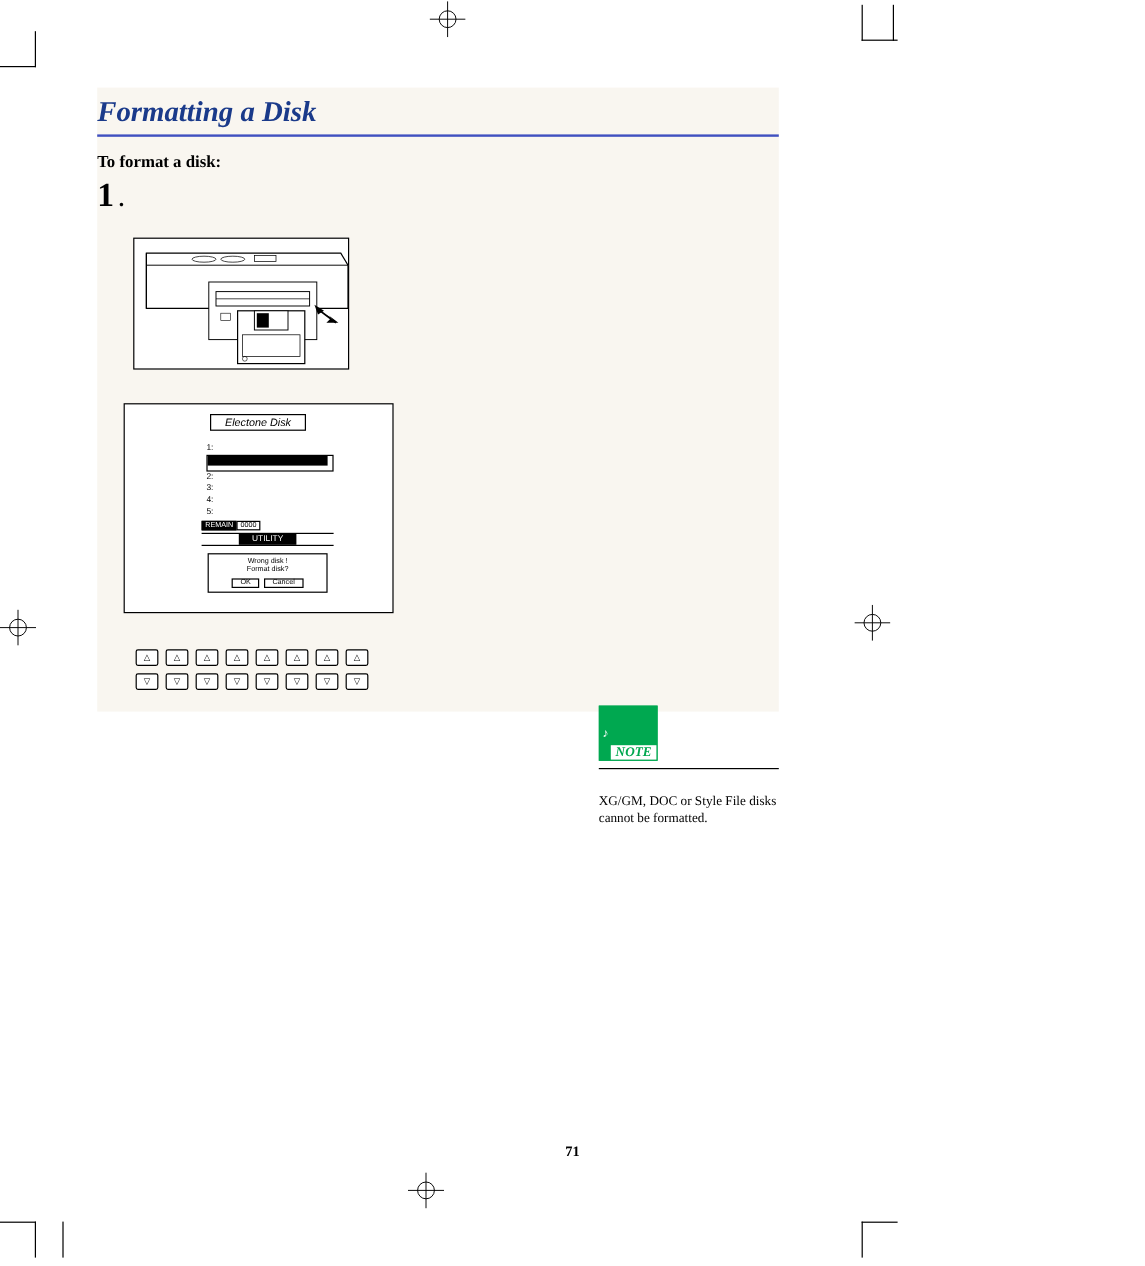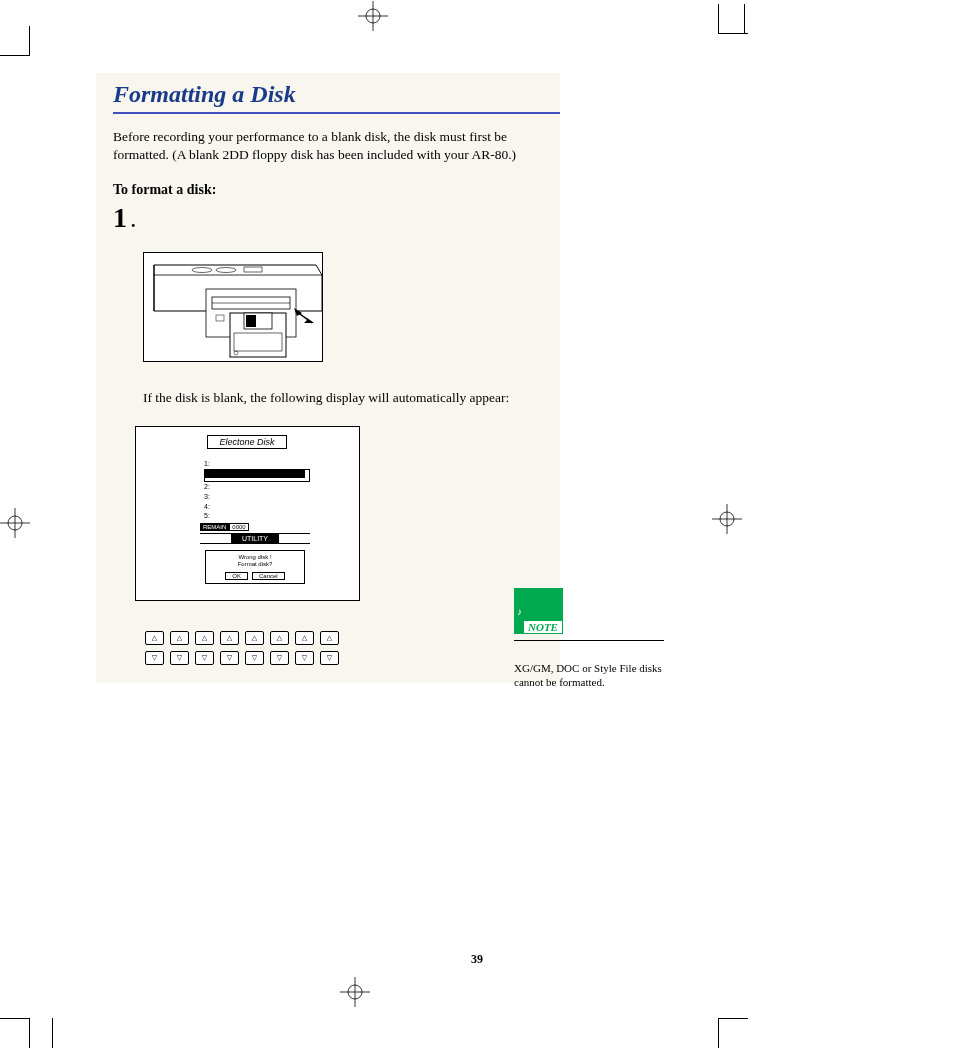--- a/index.html
+++ b/index.html
@@ -18,25 +18,25 @@
     .crop-mark .h { position: absolute; background: #000; height: 1px; width: 30px; }
     .crop-mark .v { position: absolute; background: #000; width: 1px; height: 30px; }
     .reg-mark {
       position: absolute;
       width: 30px;
       height: 30px;
     }
     .reg-mark svg { width: 100%; height: 100%; }
     .content-area {
       position: absolute;
-      left: 96px;
+      left: 81px;
       top: 73px;
-      width: 464px;
+      width: 568px;
       background: linear-gradient(to bottom, #f9f6f0 0%, #f9f6f0 660px, transparent 660px);
-      padding: 0 0 0 17px;
+      padding: 0 0 0 0;
     }
     .section-title {
       font-family: 'Bookman Old Style', Georgia, serif;
       font-style: italic;
       font-weight: bold;
       font-size: 24px;
       color: #1a3a8a;
       padding: 8px 0 4px 0;
       border-bottom: 2px solid #4050c0;
       margin-bottom: 14px;
@@ -299,21 +299,20 @@
 <div class="reg-mark" style="left:340px; top:977px;">
   <svg viewBox="0 0 30 30">
       <circle cx="15" cy="15" r="7" fill="none" stroke="#000" stroke-width="0.8"></circle>
       <line x1="0" y1="15" x2="30" y2="15" stroke="#000" stroke-width="0.8"></line>
       <line x1="15" y1="0" x2="15" y2="30" stroke="#000" stroke-width="0.8"></line>
     </svg>
 </div>
 
 <div class="content-area">
   <div class="section-title">Formatting a Disk</div>
-  <div class="intro-text">Before recording your performance to a blank disk, the disk must first be formatted.  (A blank 2DD floppy disk has been included with your AR-80.)</div>
   <div class="subhead">To format a disk:</div>
   <div class="step">
     <span class="step-num">1</span>
     <span class="step-dot">.</span>
   </div>
 
   <div class="illus-1">
     <svg viewBox="0 0 180 110" width="180" height="110">
 
       <path d="M 10 12 L 172 12 L 178 22 L 178 58 L 10 58 Z" fill="#fff" stroke="#000" stroke-width="1"></path>
@@ -335,21 +334,20 @@
       <rect x="102" y="62" width="10" height="12" fill="#000"></rect>
       <rect x="90" y="80" width="48" height="18" fill="#fff" stroke="#000" stroke-width="0.6"></rect>
       <circle cx="92" cy="100" r="2" fill="none" stroke="#000" stroke-width="0.5"></circle>
 
       <path d="M 154 60 L 166 68 L 162 64 L 170 70 L 160 70 L 164 66 Z" fill="#000"></path>
       <line x1="152" y1="58" x2="168" y2="70" stroke="#000" stroke-width="1.5"></line>
       <polygon points="150,55 158,60 153,63" fill="#000"></polygon>
     </svg>
   </div>
 
-  <div class="caption-text">If the disk is blank, the following display will automatically appear:</div>
 
   <div class="lcd-box">
     <div style="position:absolute; left:52px; top:8px; width:118px;">
       <div class="lcd-title-box">Electone Disk</div>
     </div>
     <div style="position:absolute; left:64px; top:32px; width:110px;">
       <div class="lcd-list">
         <div>1:</div>
         <div style="border:1px solid #000;"><div class="selected"></div></div>
         <div>2:</div>
@@ -401,13 +399,13 @@
       <div class="arrow-btn">▽</div>
       <div class="arrow-btn">▽</div>
       <div class="arrow-btn">▽</div>
       <div class="arrow-btn">▽</div>
       <div class="arrow-btn">▽</div>
     </div>
   </div>
 
 </div>
 
-<div class="page-num">39</div>
+<div class="page-num">71</div>
 
 </body></html>

